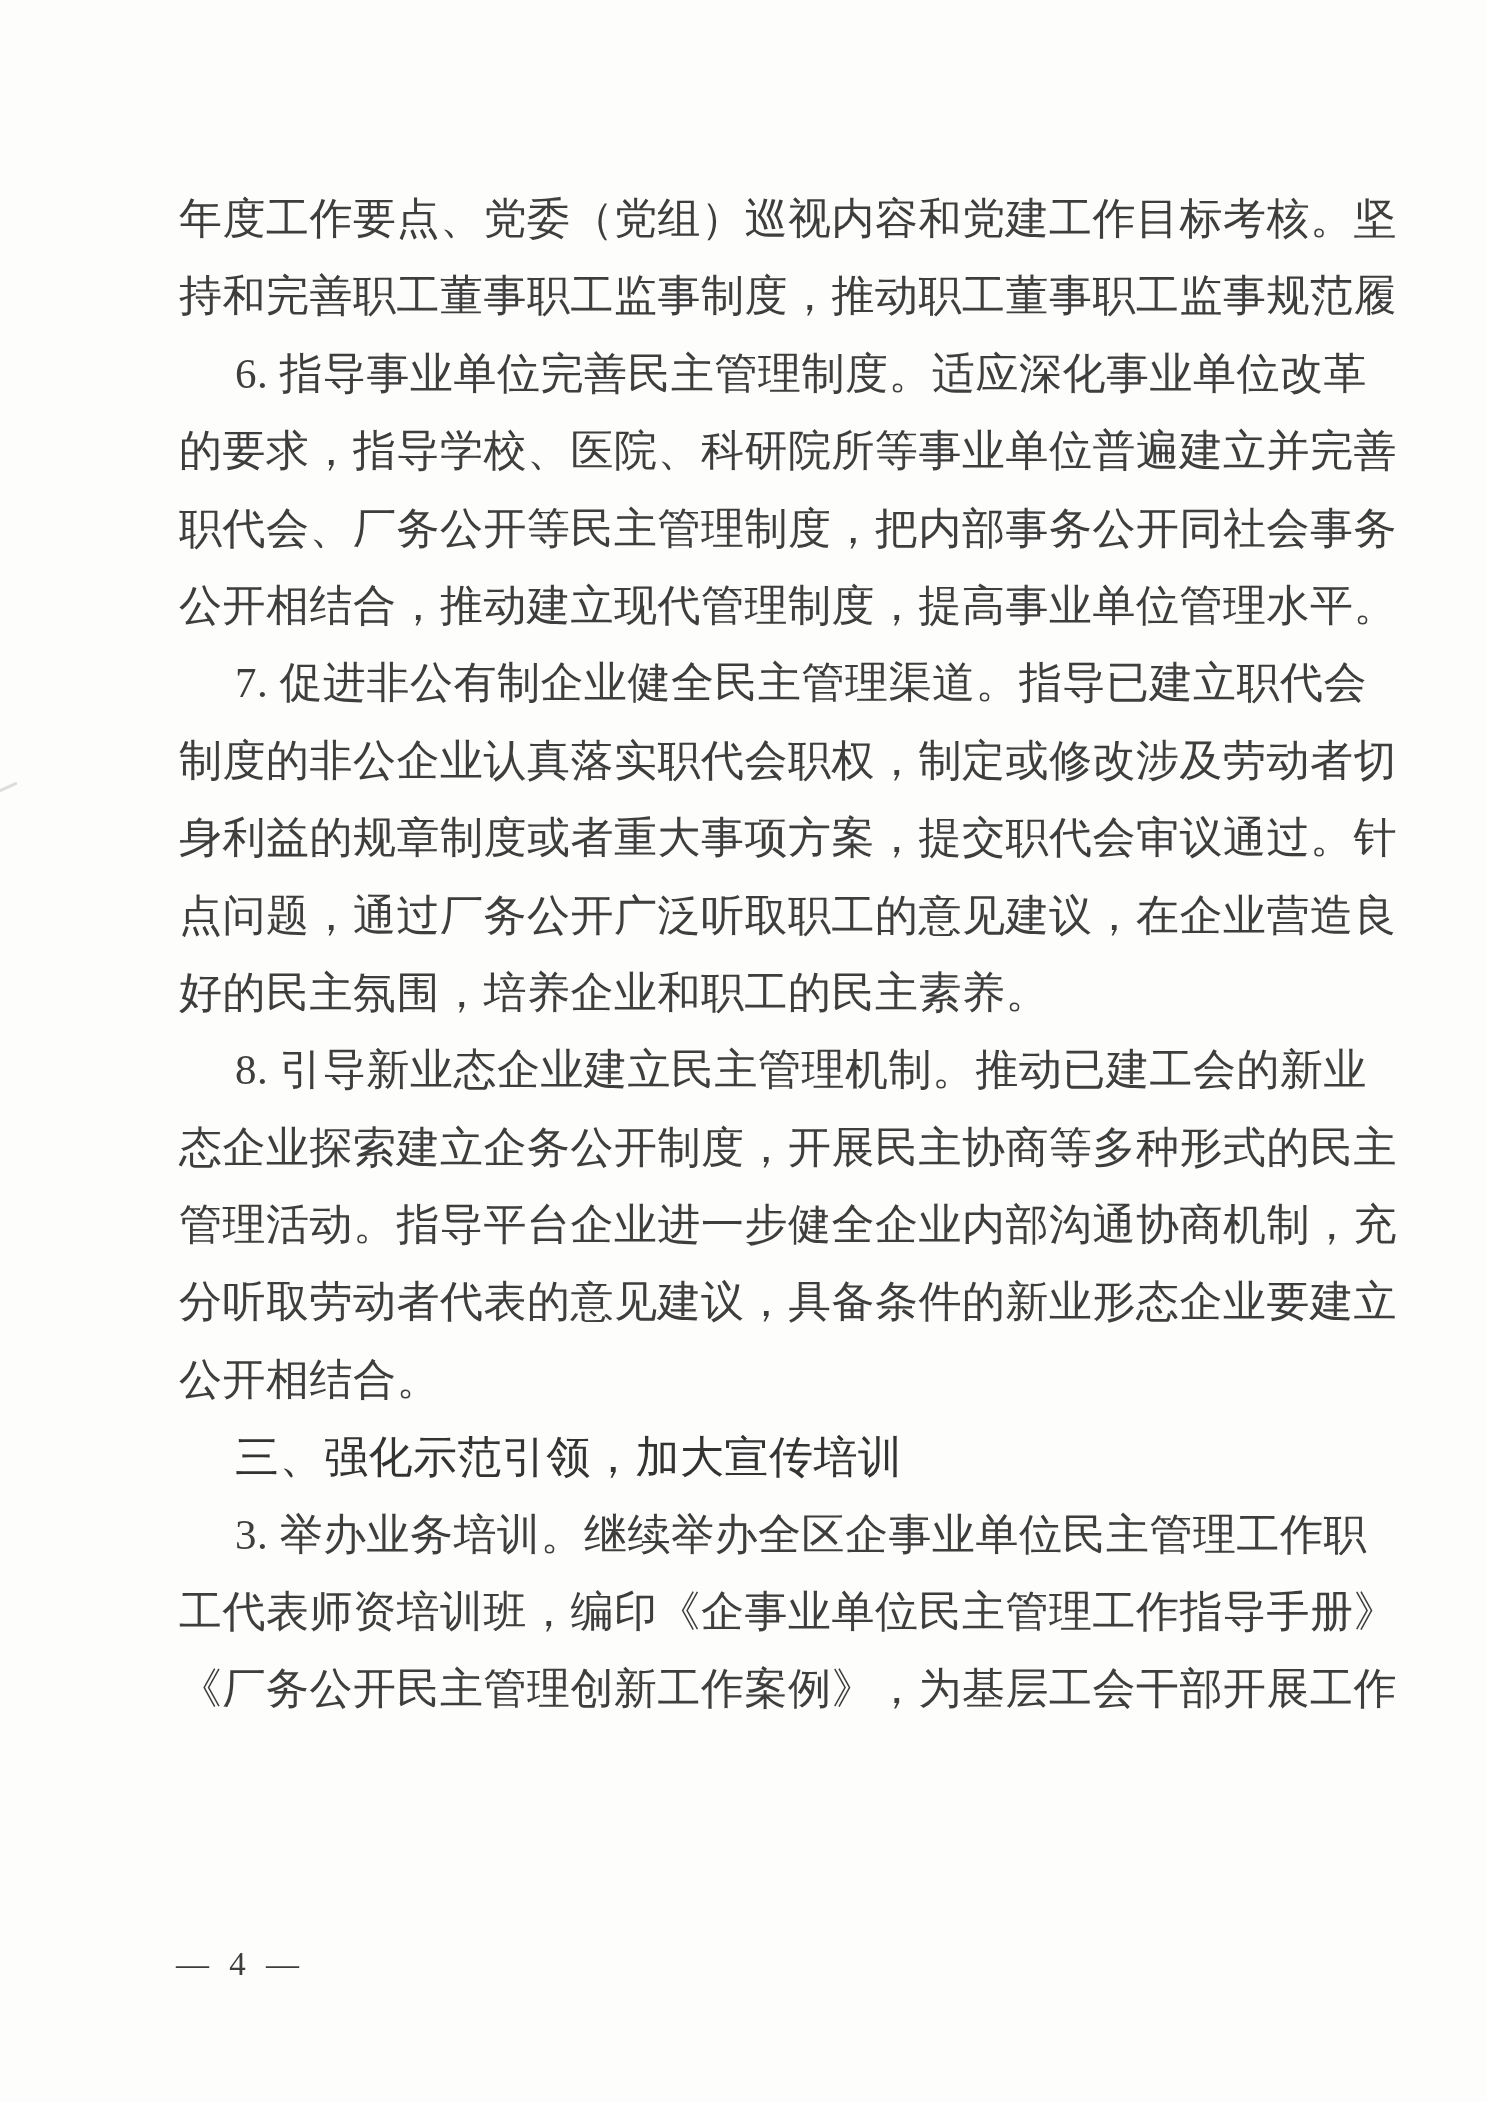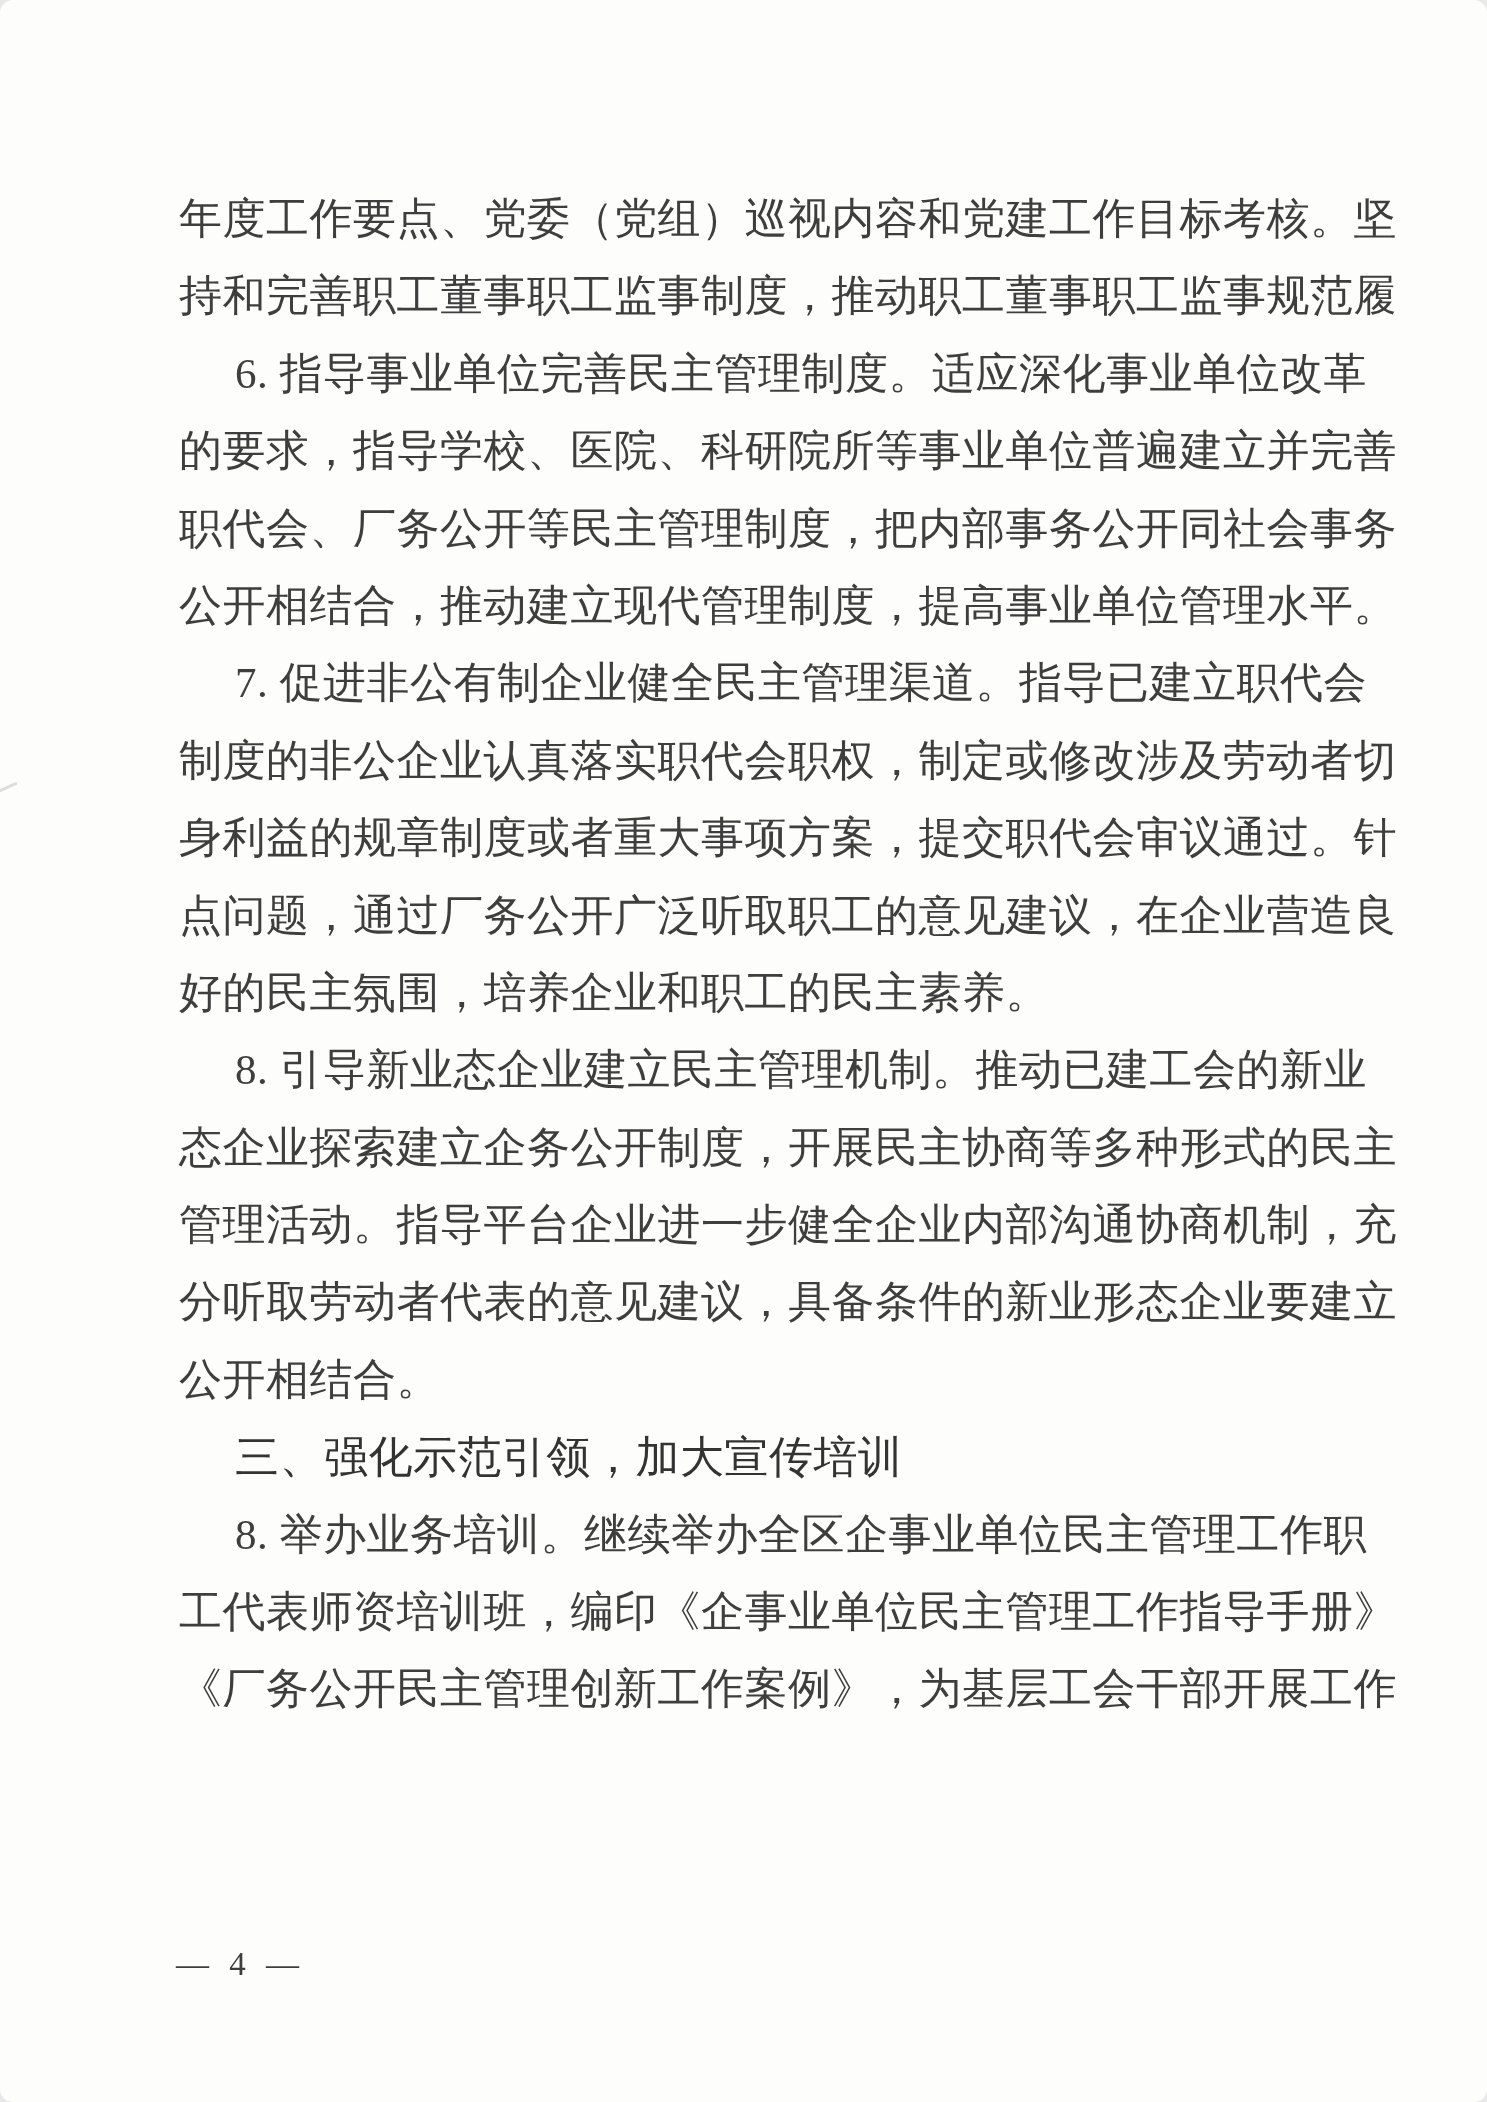--- a/index.html
+++ b/index.html
@@ -8,21 +8,20 @@
     background: #e8e8e8;
   }
   .page {
     position: relative;
     width: 1487px;
     height: 2102px;
     margin: 0 auto;
     background: #fdfdfc;
     overflow: hidden;
     font-family: "Liberation Serif", "DejaVu Serif", serif;
-    border-radius: 13px;
   }
   .text-block {
     position: absolute;
     left: 179px;
     top: 180px;
     width: 1200px;
   }
   .line {
     height: 77.4px;
     line-height: 77.4px;
@@ -78,18 +77,18 @@
       <div class="line body">制度的非公企业认真落实职代会职权，制定或修改涉及劳动者切</div>
       <div class="line body">身利益的规章制度或者重大事项方案，提交职代会审议通过。针</div>
       <div class="line body">点问题，通过厂务公开广泛听取职工的意见建议，在企业营造良</div>
       <div class="line body">好的民主氛围，培养企业和职工的民主素养。</div>
       <div class="line indent">8. 引导新业态企业建立民主管理机制。推动已建工会的新业</div>
       <div class="line body">态企业探索建立企务公开制度，开展民主协商等多种形式的民主</div>
       <div class="line body">管理活动。指导平台企业进一步健全企业内部沟通协商机制，充</div>
       <div class="line body">分听取劳动者代表的意见建议，具备条件的新业形态企业要建立</div>
       <div class="line body">公开相结合。</div>
       <div class="line heading">三、强化示范引领，加大宣传培训</div>
-      <div class="line indent">8. 举办业务培训。继续举办全区企事业单位民主管理工作职</div>
+      <div class="line indent">3. 举办业务培训。继续举办全区企事业单位民主管理工作职</div>
       <div class="line body">工代表师资培训班，编印《企事业单位民主管理工作指导手册》</div>
       <div class="line body">《厂务公开民主管理创新工作案例》，为基层工会干部开展工作</div>
     </div>
   <div class="footer-page-number">— 4 —</div>
 </div>
 
 </body></html>

